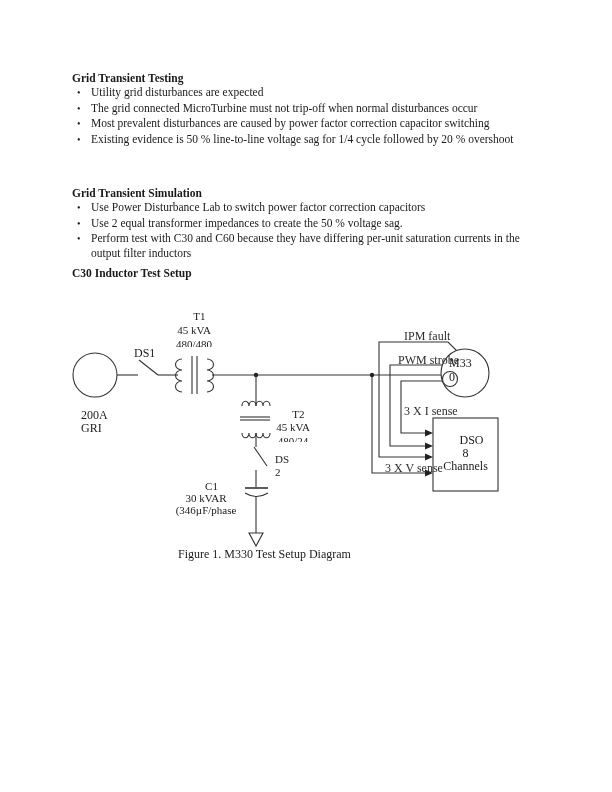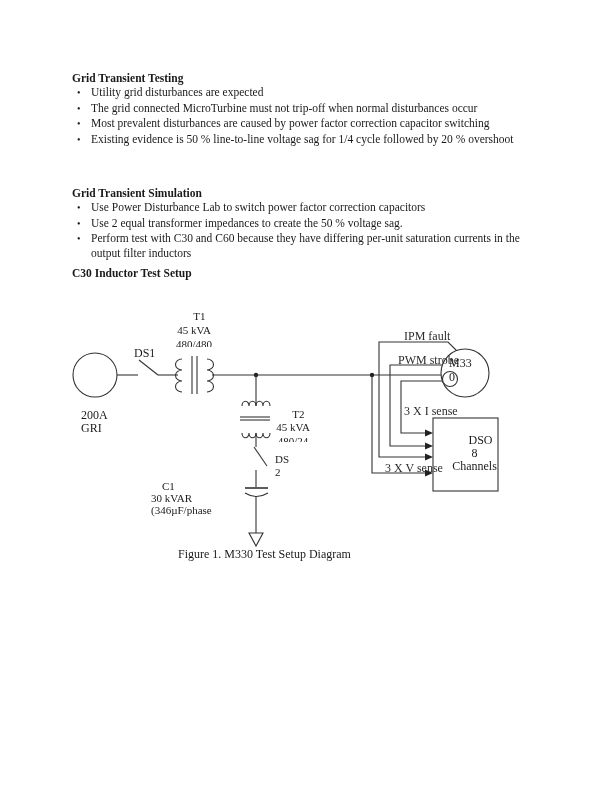--- a/index.html
+++ b/index.html
@@ -20,23 +20,23 @@
   .diagram{position:absolute;left:0;top:0;width:612px;height:792px;}
   .lbl{position:absolute;white-space:pre;line-height:normal;}
   .fs11{font-size:11px;}
   .fs115{font-size:12px;}
   .wire-lbl{font-size:12px;color:#2b2b2b;}
   .t1-label{left:168px;top:295px;width:52px;text-align:center;line-height:14px;height:52px;overflow:hidden;}
   .t2-label{left:271px;top:394px;width:44px;text-align:center;line-height:13.5px;height:48px;overflow:hidden;}
   .ds1-label{left:134px;top:346px;}
   .src-label{left:81px;top:362px;line-height:12.5px;margin-top:47px;}
   .ds2-label{left:275px;top:453px;line-height:13px;}
-  .c1-label{left:151px;top:468px;width:86px;line-height:12px;}
+  .c1-label{left:163px;top:468px;width:86px;text-align:center;line-height:12px;}
   .m330-label{left:449px;top:357px;width:36px;line-height:13.5px;}
-  .dso-label{left:434px;top:421px;width:63px;text-align:center;line-height:13px;padding-left:9px;}
+  .dso-label{left:434px;top:421px;width:63px;text-align:center;line-height:13px;}
   .ipm-label{left:404px;top:329px;}
   .pwm-label{left:398px;top:353px;}
   .isense-label{left:404px;top:404px;}
   .vsense-label{left:385px;top:461px;}
   .caption{left:178px;top:547px;}
   .pageno{left:521px;top:755px;font-size:11px;text-align:right;}
 </style>
 </head>
 <body>
 

